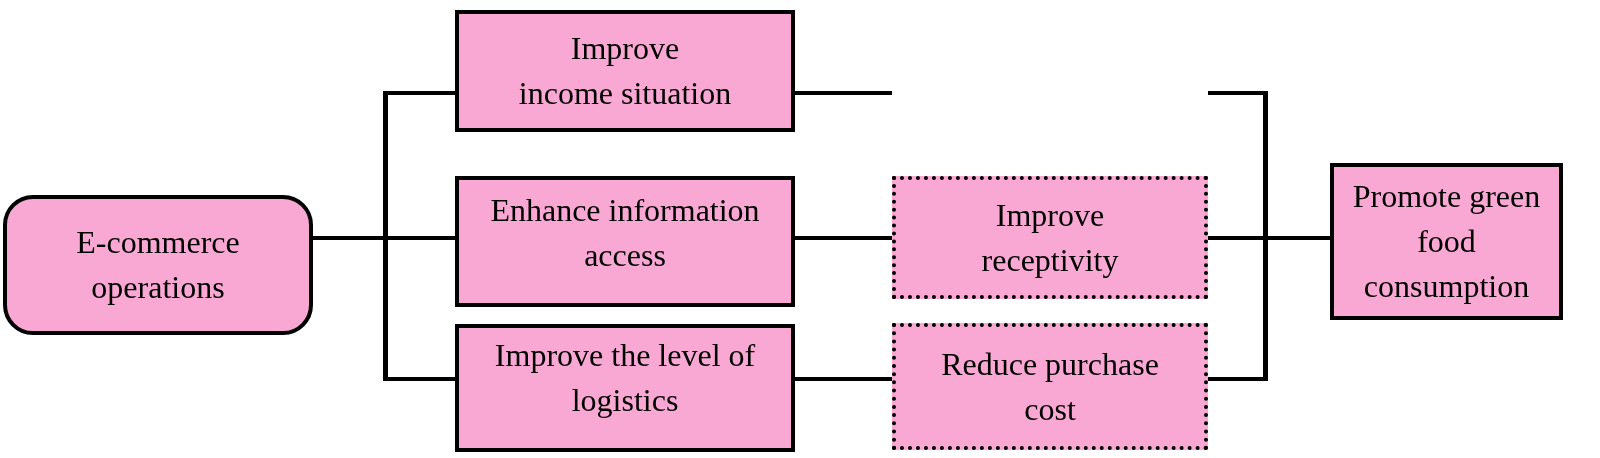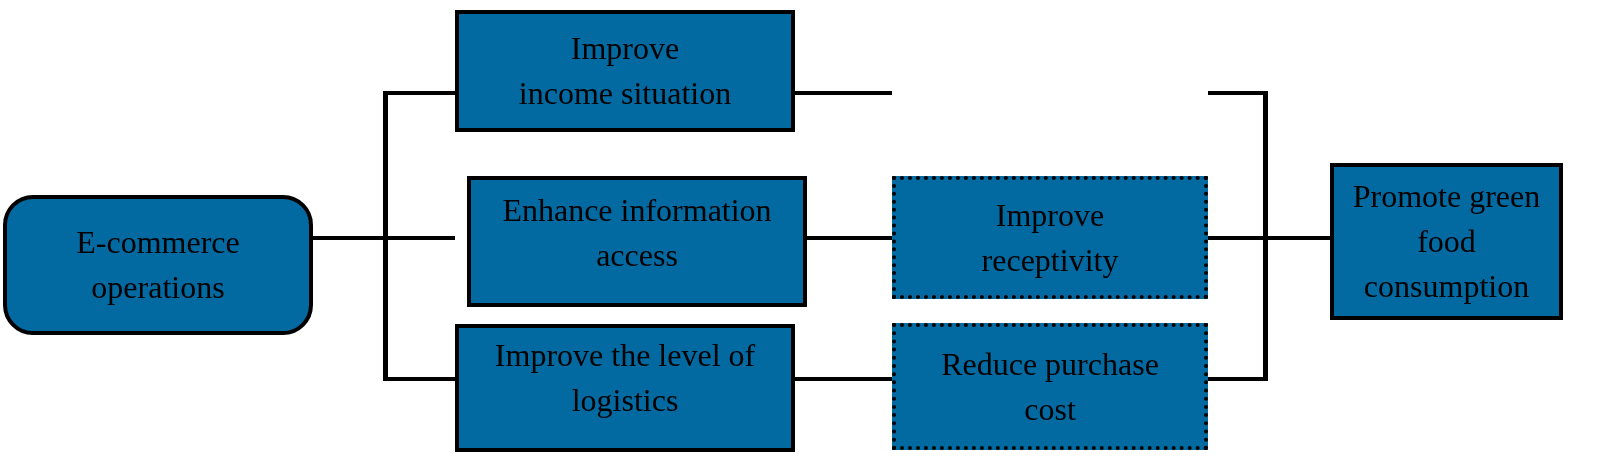--- a/index.html
+++ b/index.html
@@ -11,34 +11,34 @@
     position: relative;
     width: 1600px;
     height: 458px;
     background: #ffffff;
     font-family: "Liberation Serif", "DejaVu Serif", serif;
     color: #000000;
     overflow: hidden;
   }
   .node {
     position: absolute;
-    background: #0369a1;
+    background: #f9a8d4;
     display: flex;
     align-items: center;
     justify-content: center;
     text-align: center;
     font-size: 32px;
     line-height: 45px;
     white-space: pre-line;
     box-sizing: border-box;
     z-index: 2;
   }
   .node.solid  { border: 4px solid #000000; }
   .node.dotted { border: 4px dotted #000000; }
-  .text-high   { padding-bottom: 18px; margin-left: 12px; }
+  .text-high   { padding-bottom: 18px; }
   .text-high2  { padding-bottom: 20px; }
   .line {
     position: absolute;
     background: #000000;
     z-index: 1;
   }
 </style>
 </head>
 <body>
 

